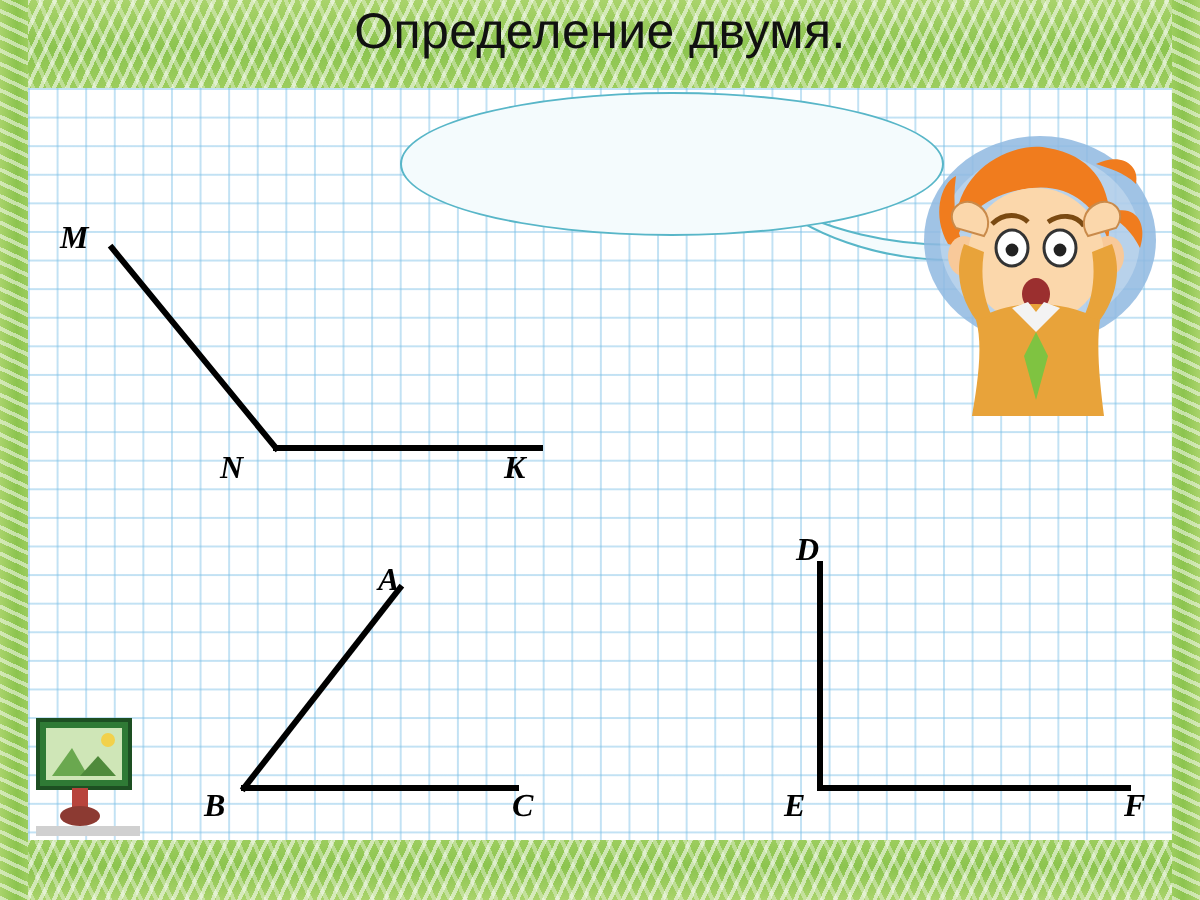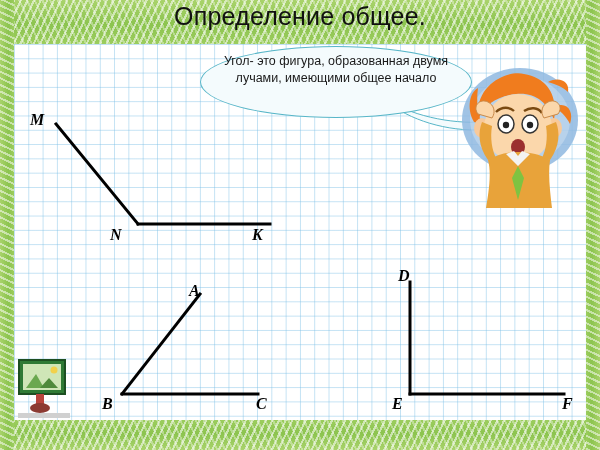--- a/index.html
+++ b/index.html
@@ -155,28 +155,27 @@
 
 <div id="slide">
 
   <div class="grid-area"></div>
 
   <div class="frame-top"></div>
   <div class="frame-bottom"></div>
   <div class="frame-left"></div>
   <div class="frame-right"></div>
 
-  <div class="title">Определение общее.</div>
+  <div class="title">Определение двумя.</div>
 
   <svg class="callout-tailsvg" width="110" height="40" viewBox="0 0 110 40">
     <path d="M0 0 C 30 20, 70 28, 104 26 L 96 34 C 60 34, 24 22, 0 0 Z" fill="#f4fbfd" stroke="#58b6c8" stroke-width="1"></path>
   </svg>
 
   <div class="callout"></div>
-  <div class="callout-text">Угол- это фигура, образованная двумя лучами, имеющими общее начало</div>
 
   <svg class="geom" width="572" height="376" viewBox="0 0 572 376">
     <g stroke="#000000" stroke-width="3" fill="none" stroke-linecap="square">
 
       <g>
         <line x1="42" y1="80" x2="124" y2="180"></line>
         <line x1="124" y1="180" x2="256" y2="180"></line>
       </g>
 
       <g>

